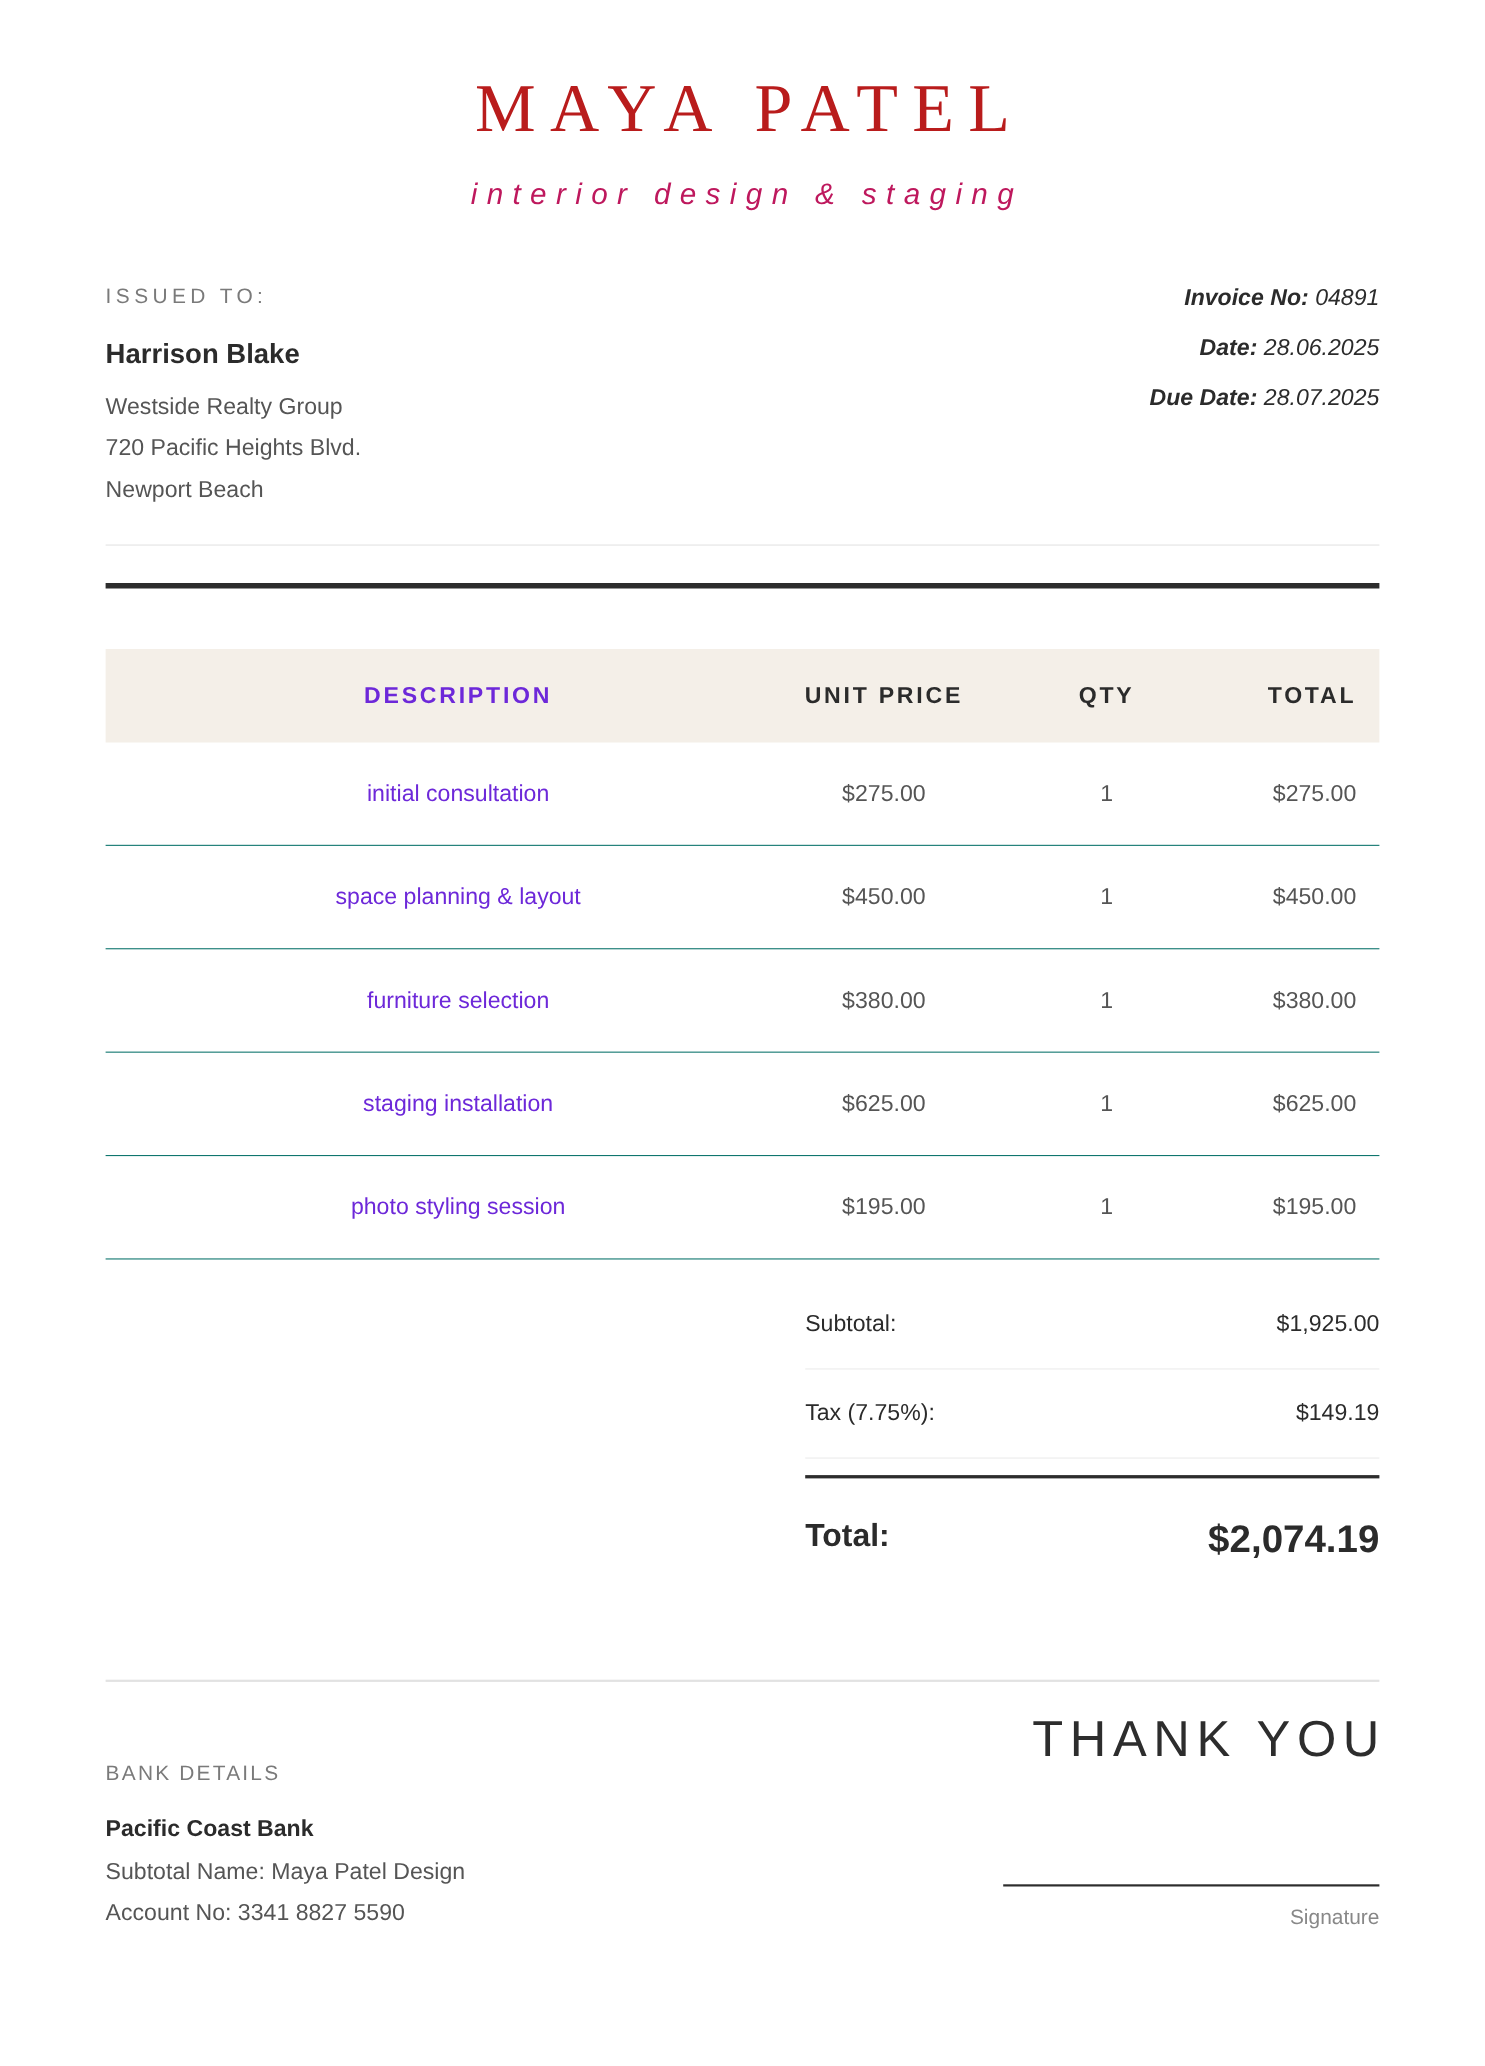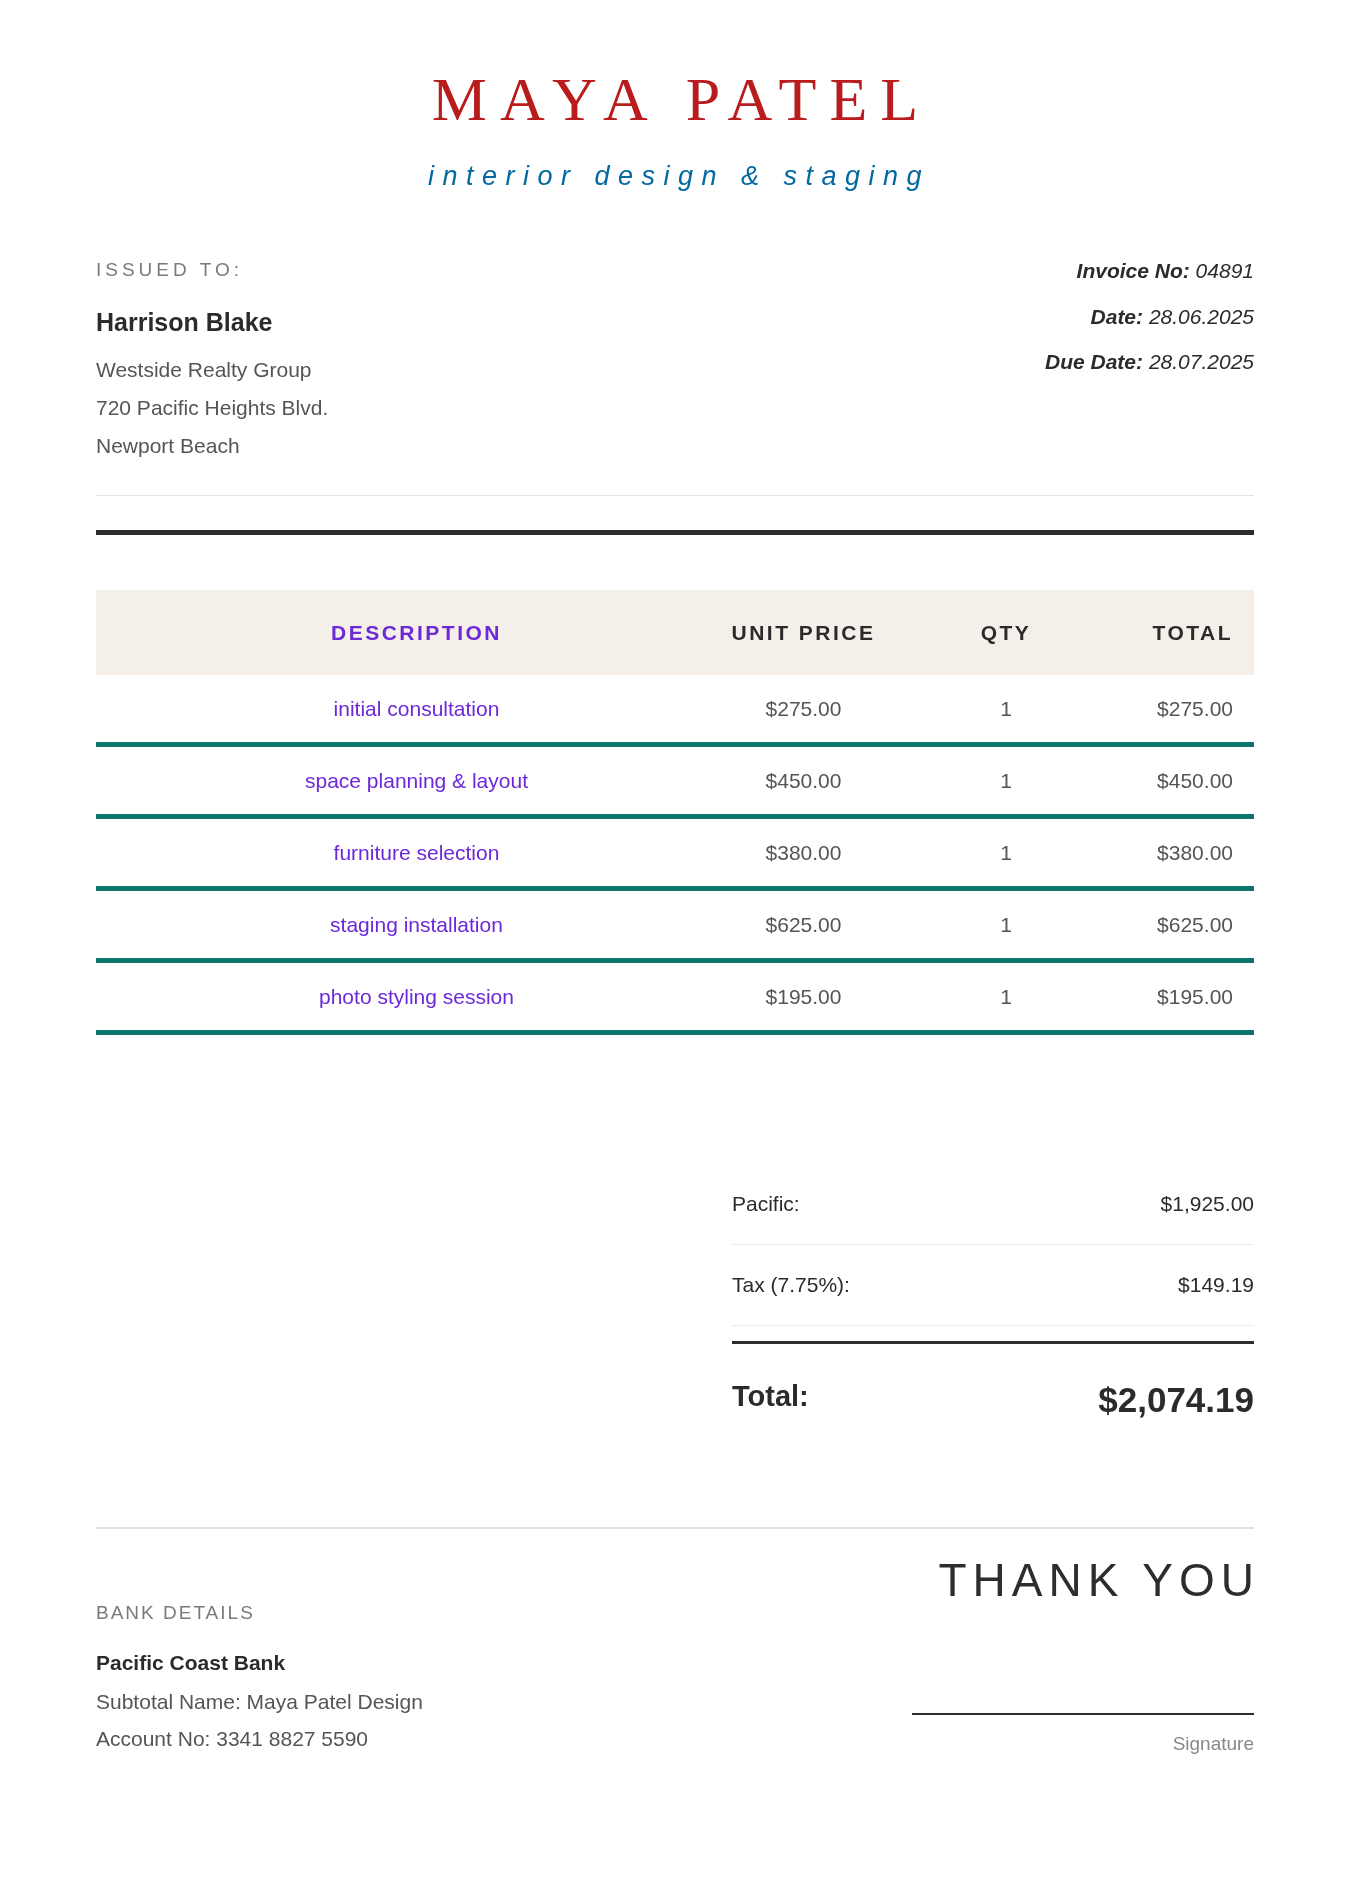--- a/index.html
+++ b/index.html
@@ -8,37 +8,37 @@
 
   .brand-title {
     position: absolute; left: 0; width: 1350px; top: 64px; text-align: center;
     font-family: "Liberation Serif", "DejaVu Serif", serif;
     font-size: 62px; letter-spacing: 13px; color: #b91c1c; line-height: 70px;
     padding-left: 13px;
   }
   .brand-sub {
     position: absolute; left: 0; width: 1350px; top: 156px; text-align: center;
     font-family: "Liberation Sans", sans-serif; font-style: italic;
-    font-size: 27px; letter-spacing: 8.5px; color: #0369a1; line-height: 40px;
+    font-size: 27px; letter-spacing: 8.5px; color: #be185d; line-height: 40px;
     padding-left: 8px;
   }
 
   .issued-label { position: absolute; left: 96px; top: 259px; font-size: 19px; letter-spacing: 4px; color: #7a7a7a; }
   .client-name { position: absolute; left: 96px; top: 308px; font-size: 25px; font-weight: bold; color: #2b2b2b; }
   .client-line { position: absolute; left: 96px; font-size: 21px; color: #555; }
 
   .meta { position: absolute; right: 96px; font-size: 21px; color: #2b2b2b; text-align: right; white-space: nowrap; font-style: italic; }
   .meta b { font-weight: bold; }
 
   .rule-thin { position: absolute; left: 96px; width: 1158px; height: 1px; background: #e3e3e3; }
   .rule-thick { position: absolute; left: 96px; width: 1158px; height: 5px; background: #2d2d2d; }
 
   .table { position: absolute; left: 96px; top: 590px; width: 1158px; }
   .thead { height: 85px; background: #f4efe8; display: flex; align-items: center; font-size: 21px; font-weight: bold; letter-spacing: 2.5px; color: #2b2b2b; }
-  .trow { height: 72px; display: flex; align-items: center; border-bottom: 5px solid #0f766e; font-size: 21px; }
+  .trow { height: 94px; display: flex; align-items: center; border-bottom: 1px solid #0f766e; font-size: 21px; }
   .c-desc { width: 620px; padding-left: 21px; text-align: center; color: #6d28d9; }
   .c-price { width: 175px; text-align: center; color: #555; }
   .c-qty { width: 190px; text-align: center; color: #555; margin-left: 20px; }
   .c-total { flex: 1; text-align: right; padding-right: 21px; color: #555; }
   .thead .c-price, .thead .c-qty, .thead .c-total { color: #2b2b2b; }
 
   .totals { position: absolute; left: 732px; width: 522px; }
   .tot-row { position: absolute; left: 0; width: 522px; display: flex; justify-content: space-between; align-items: center; font-size: 21px; color: #2b2b2b; }
   .tot-line { position: absolute; left: 0; width: 522px; height: 1px; background: #ececec; }
   .tot-thick { position: absolute; left: 0; width: 522px; height: 3px; background: #2d2d2d; }
@@ -124,21 +124,21 @@
   <div class="trow">
     <div class="c-desc">photo styling session</div>
     <div class="c-price">$195.00</div>
     <div class="c-qty">1</div>
     <div class="c-total">$195.00</div>
   </div>
 </div>
 
 <div class="totals" style="top:1170px">
   <div class="tot-row" style="top:18px; height:32px">
-    <span>Pacific:</span>
+    <span>Subtotal:</span>
     <span>$1,925.00</span>
   </div>
   <div class="tot-line" style="top:74px"></div>
   <div class="tot-row" style="top:99px; height:32px">
     <span>Tax (7.75%):</span>
     <span>$149.19</span>
   </div>
   <div class="tot-line" style="top:155px"></div>
   <div class="tot-thick" style="top:171px"></div>
   <div class="tot-row" style="top:206px; height:48px; align-items:center">

